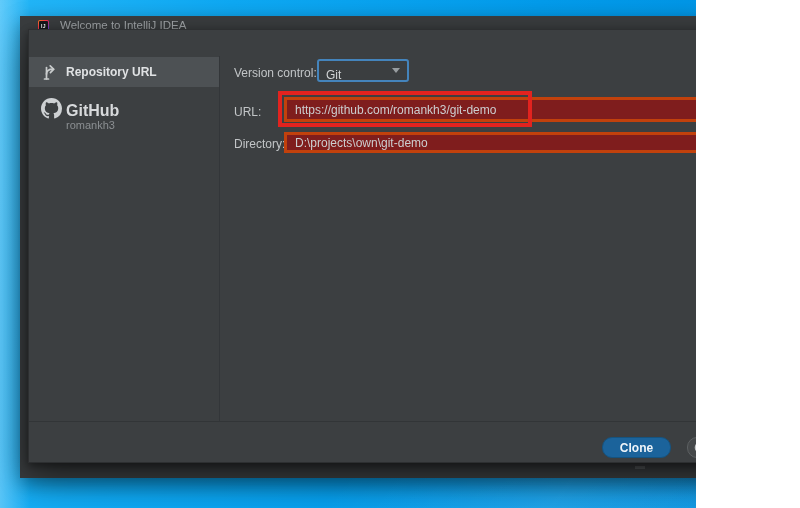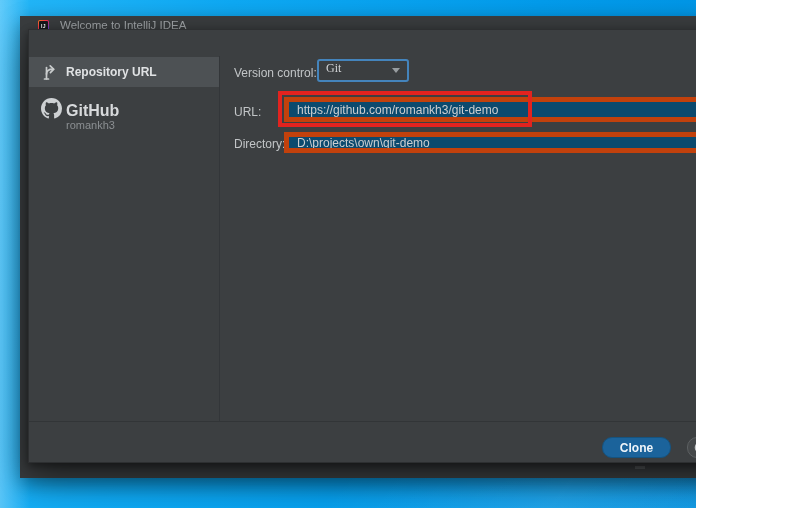--- a/index.html
+++ b/index.html
@@ -56,26 +56,26 @@
   .gh-sub   { position:absolute; left:37px; top:25px; font-size:11px; color:#8b8f92; }
 
   
   .form-label { position:absolute; font-size:12px; color:#c2c5c7; }
   .lbl-vc  { left:205px; top:36px; }
   .lbl-url { left:205px; top:75px; }
   .lbl-dir { left:205px; top:107px; }
 
   .vc-select { position:absolute; left:288px; top:29px; width:92px; height:23px;
                background:#3b3e40; border:2px solid #4484bc; border-radius:3px; }
-  .vc-value { position:absolute; left:7px; top:0; font-size:12px; color:#d2d4d6;font-family:Liberation Serif, serif; }
+  .vc-value { position:absolute; left:7px; top:7px; font-size:12px; color:#d2d4d6; }
   .caret { position:absolute; right:7px; top:7px; width:0; height:0;
            border-left:4.5px solid transparent; border-right:4.5px solid transparent;
            border-top:5px solid #989da0; }
 
-  .field { position:absolute; background:#0c4a6e; border:5px solid #c2410c;padding-left:36px; }
+  .field { position:absolute; background:#7f1d1d; border:3px solid #c2410c;padding-left:36px; }
   .field input { position:absolute; left:0; top:0; width:100%; height:100%;
                  background:transparent; border:none; outline:none;
                  font-family:"Liberation Sans", sans-serif;
                  font-size:12px; color:#ccced0; padding:0 8px; }
   .fld-url { left:255px; top:67px; width:477px; height:25px; }
   .fld-dir { left:255px; top:102px; width:477px; height:21px; }
   .folder-btn { position:absolute; right:5px; top:3px; width:18px; height:14px; cursor:pointer; }
 
   .red-box { position:absolute; left:249px; top:61px; width:254px; height:36px;
              border:4px solid #e2231f; z-index:6; pointer-events:none; }

